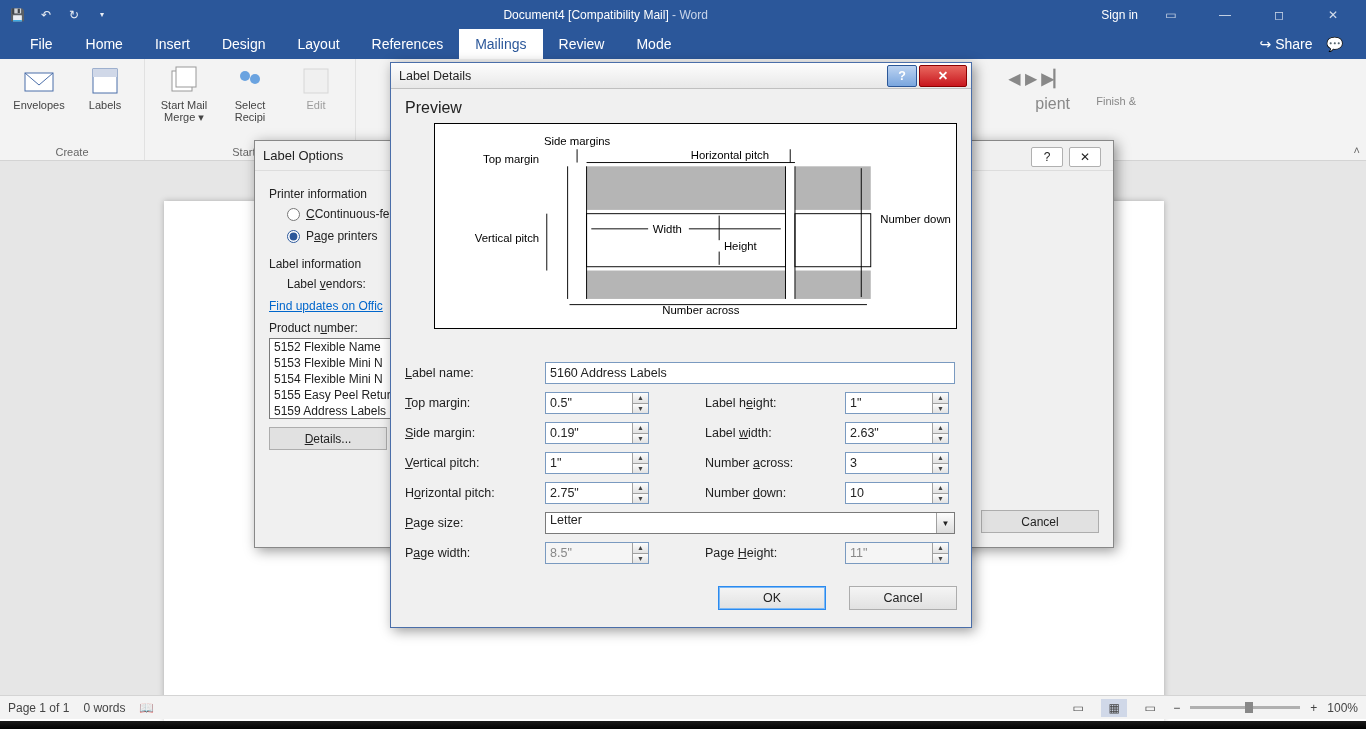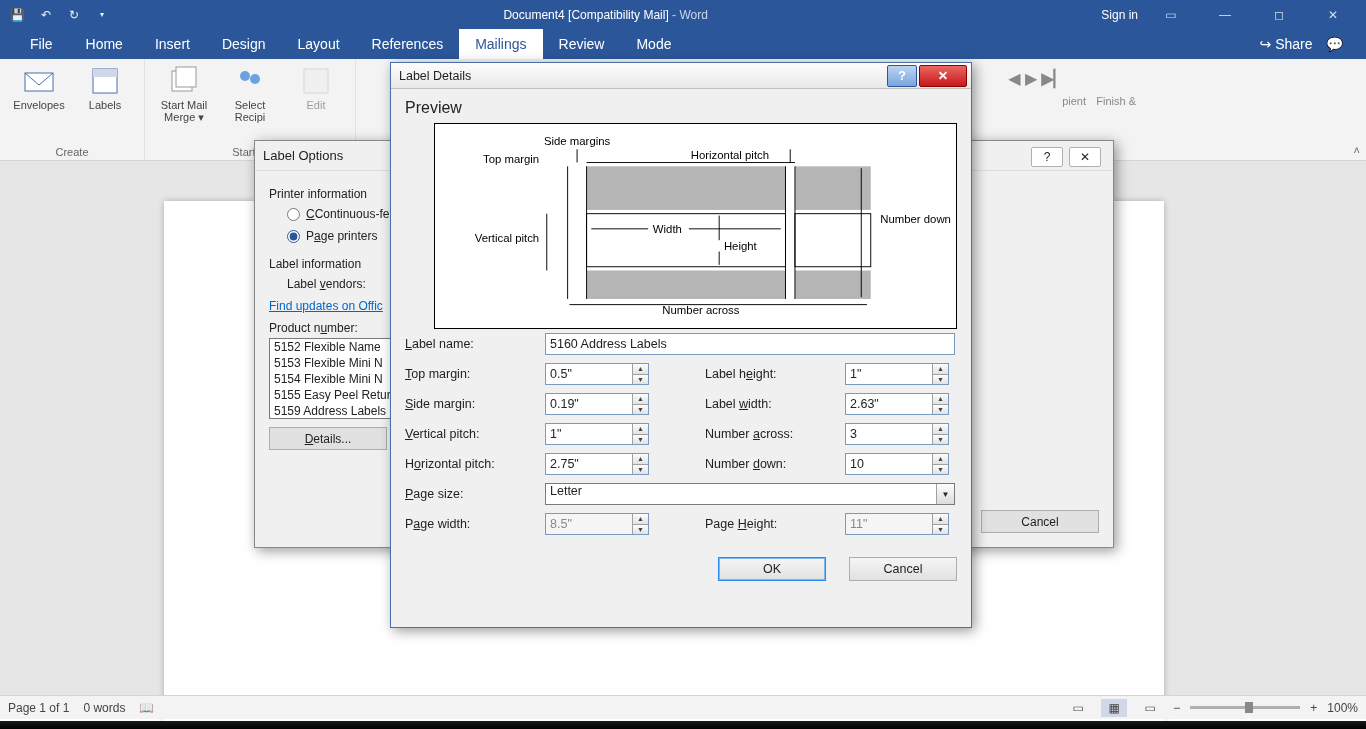--- a/index.html
+++ b/index.html
@@ -70,21 +70,21 @@
 
 .dlg-label-details { left: 390px; top: 62px; width: 582px; height: 566px; border: 1px solid #4a6ea9; background: #f0f0f0; }
 .ld-title { height: 26px; background: linear-gradient(#fdfdfd,#e8e8e8); border-bottom: 1px solid #c0c0c0; display: flex; align-items: center; padding-left: 8px; font-size: 12.5px; }
 .ld-title .spacer { flex:1; }
 .ld-sys { display: flex; }
 .ld-help { width: 30px; height: 22px; background: linear-gradient(#bcd3f1,#7aa6de); border: 1px solid #2b5797; display: flex; align-items: center; justify-content: center; color: #fff; border-radius: 2px; margin-right: 2px; }
 .ld-close { width: 48px; height: 22px; background: linear-gradient(#e9685f,#c8171e); border: 1px solid #8b0000; display: flex; align-items: center; justify-content: center; color: #fff; border-radius: 2px; margin-right: 4px; }
 .ld-body { padding: 10px 14px; }
 .preview-label { font-size: 16px; margin-bottom: 6px; }
 .preview-box { border: 1px solid #000; height: 206px; background: #fff; position: relative; margin-left: 29px; }
-.form { margin-top: 4px; display: grid; grid-template-columns: 140px 160px 140px 110px; row-gap: 8px; align-items: center; font-size: 12.5px; }
+.form { margin-top: 33px; display: grid; grid-template-columns: 140px 160px 140px 110px; row-gap: 8px; align-items: center; font-size: 12.5px; }
 .form .full { grid-column: 2 / span 3; }
 .inp { height: 22px; border: 1px solid #7a9ac0; background: #fff; padding: 1px 4px; font-size: 12.5px; display: flex; align-items: center; position: relative; }
 .inp.num { width: 104px; }
 .inp.dis { color: #888; background: #f5f5f5; }
 .spin { position: absolute; right: 0; top: 0; bottom: 0; width: 16px; display: flex; flex-direction: column; }
 .spin div { flex:1; border-left: 1px solid #a0a0a0; background: linear-gradient(#fdfdfd,#e2e2e2); display:flex; align-items:center; justify-content:center; font-size:7px; color:#444; }
 .spin div:first-child { border-bottom:1px solid #a0a0a0; }
 .sel-wide { grid-column: 2 / span 3; }
 .sel-box { height: 22px; border: 1px solid #7a7a7a; background: #fff; display:flex; padding: 0 4px; position:relative; }
 .sel-box .dd { position:absolute; right:0; top:0; bottom:0; width:18px; background: linear-gradient(#fdfdfd,#dcdcdc); border-left:1px solid #a0a0a0; display:flex; align-items:center; justify-content:center; font-size:8px; }
@@ -175,21 +175,21 @@
       </div>
       <div class="big-btn" style="opacity:.5;">
         <svg class="ico" viewBox="0 0 32 32">
             <rect x="4" y="4" width="24" height="24" fill="#eee" stroke="#bbb"></rect>
           </svg>
         <span>Edit</span>
       </div>
     </div>
     <div class="group-label">Start M</div>
   </div>
-  <div style="position:absolute; right:280px; top:36px; color:#888; font-size:11px;">pient</div>
+  <div style="position:absolute; right:296px; top:36px; color:#888; font-size:16px;">pient</div>
   <div style="position:absolute; right:300px; top:10px; display:flex; gap:4px; color:#888;">◀ ▶ <b>▶▏</b></div>
   <div style="position:absolute; right:230px; top:36px; color:#888; font-size:11px;">Finish &amp;</div>
   <div class="collapse">˄</div>
 </div>
 
 <div class="doc-area">
   <div class="page"></div>
 </div>
 
 <div class="dialog dlg-label-options">

